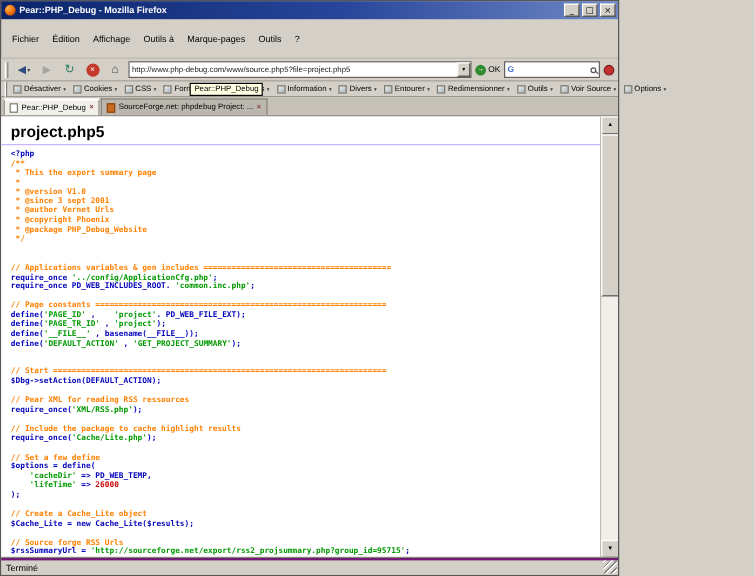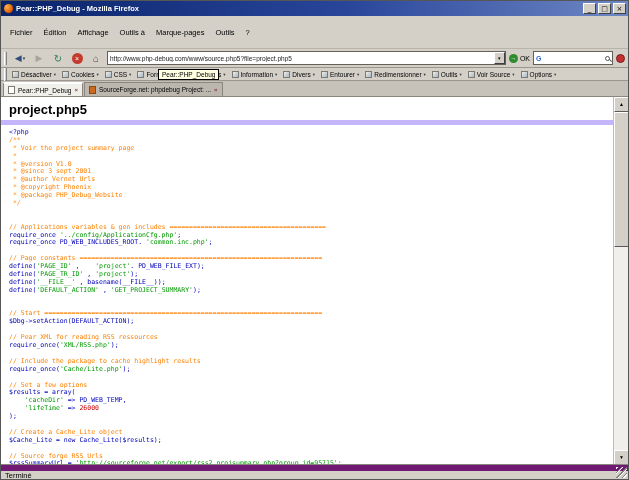--- a/index.html
+++ b/index.html
@@ -1,18 +1,18 @@
 <!DOCTYPE html>
 <html><head>
 <meta charset="utf-8">
 <style>
   * { margin:0; padding:0; box-sizing:border-box; }
   html,body { width:629px; height:480px; }
   body { font-family:"Liberation Sans", sans-serif; background:#D4D0C8; overflow:hidden; }
-  .window { position:relative; width:629px; height:480px; border:1px solid #565656; background:#D4D0C8; display:flex; flex-direction:column; }
+  .window { position:relative; width:516px; height:480px; border:1px solid #565656; background:#D4D0C8; display:flex; flex-direction:column; }
 
   
   .titlebar { height:15px; flex:0 0 15px; background:linear-gradient(90deg,#0A246A 0%,#28459A 55%,#6E87C4 100%); display:flex; align-items:center; padding:0 2px; }
   .ff-icon { width:9px; height:9px; border-radius:50%; background:radial-gradient(circle at 30% 30%, #FFB347, #E05A00 70%); margin:0 3px 0 1px; flex:0 0 auto; }
   .title-text { color:#fff; font-size:7.5px; font-weight:bold; flex:1; white-space:nowrap; overflow:hidden; }
   .win-controls { display:flex; gap:2px; }
   .winbtn { width:13px; height:11px; background:#D4D0C8; border:1px solid; border-color:#FFFFFF #404040 #404040 #FFFFFF; font-size:7px; line-height:8px; text-align:center; font-family:"DejaVu Sans", sans-serif; color:#000; padding:0; cursor:default; }
 
   
   .menubar { height:15px; flex:0 0 15px; display:flex; align-items:center; gap:1px; padding:16px 4px; border-bottom:1px solid #B8B4AC; }
@@ -50,38 +50,38 @@
   .tabbar { height:16px; flex:0 0 16px; display:flex; align-items:flex-end; gap:1px; padding:1px 2px 0 2px; background:#C6C2BA; border-bottom:1px solid #8A867E; }
   .tab { display:flex; align-items:center; gap:3px; height:14px; padding:0 4px; font-size:6.5px; border:1px solid #8A867E; border-bottom:none; background:#BBB7AF; max-width:190px; white-space:nowrap; overflow:hidden; cursor:default; }
   .tab.active { background:#F1EFE9; border-top:2px solid #FFFFFF; }
   .tab-favicon { width:7px; height:8px; background:#fff; border:1px solid #7A7A72; flex:0 0 auto; }
   .tab-favicon.sf { background:#C96A1E; border-color:#8A4A12; }
   .tab-close { font-size:6px; color:#8B3A3A; font-weight:bold; line-height:6px; }
 
   
   .content { flex:1; position:relative; background:#fff; overflow:hidden; }
   .content-inner { position:absolute; left:0; top:0; right:15px; bottom:0; overflow:hidden; }
-  .page-header { padding:5px 8px 3px 8px; border-bottom:5px solid #c4b5fd; }
+  .page-header { padding:5px 8px 3px 8px; border-bottom:1px solid #c4b5fd; }
   .page-header h1 { font-size:13px; font-weight:bold; color:#000; font-family:"Liberation Sans", sans-serif; }
   .code { padding:4px 0 0 8px; font-family:"DejaVu Sans Mono", monospace; font-size:6.5px; line-height:7.9px; }
-  .code-line { white-space:pre; height:7.9px; }
+  .code-line { white-space:pre; height:7.9px;font-weight:bold; }
   .tok-c { color:#FF8000; }
   .tok-k { color:#0000BB; }
   .tok-s { color:#009900; }
   .tok-n { color:#CC0000; }
 
   
   .scrollbar { position:absolute; top:0; right:0; bottom:0; width:15px; background:#F0EFEA; border-left:1px solid #C0BCB4; }
   .sb-btn { position:absolute; left:0; width:15px; height:15px; background:#D4D0C8; border:1px solid; border-color:#FFFFFF #5A5A5A #5A5A5A #FFFFFF; font-size:5px; text-align:center; line-height:13px; color:#000; cursor:default; }
   .sb-up { top:0; }
   .sb-down { bottom:0; }
   .sb-thumb { position:absolute; left:0; top:15px; width:15px; height:135px; background:#D4D0C8; border:1px solid; border-color:#FFFFFF #5A5A5A #5A5A5A #FFFFFF; cursor:default; }
 
   
-  .statusbar { height:14px; flex:0 0 14px; background:#D4D0C8; border-top:6px solid #701a75; box-shadow:0 -1px 0 #8A867E; display:flex; align-items:center; padding:0 4px; position:relative; }
+  .statusbar { height:14px; flex:0 0 14px; background:#D4D0C8; border-top:2px solid #701a75; box-shadow:0 -1px 0 #8A867E; display:flex; align-items:center; padding:0 4px; position:relative; }
   .status-text { font-size:7.5px; color:#000; }
   .resize-grip { position:absolute; right:1px; bottom:1px; width:11px; height:11px; background:repeating-linear-gradient(-45deg, transparent 0 2px, #FFFFFF 2px 3px, #808080 3px 4px); }
 
   
   .tooltip { position:absolute; left:157px; top:68px; background:#FFFFE1; border:1px solid #000; font-size:6.5px; padding:1px 3px; z-index:20; white-space:nowrap; }
 </style>
 </head>
 <body>
 
 <div class="window">
@@ -218,21 +218,21 @@
   </div>
 
   <div class="content">
     <div class="content-inner">
       <div class="page-header">
         <h1>project.php5</h1>
       </div>
       <div class="code">
           <div class="code-line"><span class="tok-k">&lt;?php</span></div>
           <div class="code-line"><span class="tok-c">/**</span></div>
-          <div class="code-line"><span class="tok-c"> * Voir the project summary page</span></div>
+          <div class="code-line"><span class="tok-c"> * This the export summary page</span></div>
           <div class="code-line"><span class="tok-c"> *</span></div>
           <div class="code-line"><span class="tok-c"> * @version V1.0</span></div>
           <div class="code-line"><span class="tok-c"> * @since 3 sept 2001</span></div>
           <div class="code-line"><span class="tok-c"> * @author Vernet Urls</span></div>
           <div class="code-line"><span class="tok-c"> * @copyright Phoenix</span></div>
           <div class="code-line"><span class="tok-c"> * @package PHP_Debug_Website</span></div>
           <div class="code-line"><span class="tok-c"> */</span></div>
           <div class="code-line">&nbsp;</div>
           <div class="code-line">&nbsp;</div>
           <div class="code-line"><span class="tok-c">// Applications variables &amp; gen includes ========================================</span></div>
@@ -248,22 +248,22 @@
           <div class="code-line">&nbsp;</div>
           <div class="code-line"><span class="tok-c">// Start =======================================================================</span></div>
           <div class="code-line"><span class="tok-k">$Dbg-&gt;setAction(DEFAULT_ACTION);</span></div>
           <div class="code-line">&nbsp;</div>
           <div class="code-line"><span class="tok-c">// Pear XML for reading RSS ressources</span></div>
           <div class="code-line"><span class="tok-k">require_once(</span><span class="tok-s">'XML/RSS.php'</span><span class="tok-k">);</span></div>
           <div class="code-line">&nbsp;</div>
           <div class="code-line"><span class="tok-c">// Include the package to cache highlight results</span></div>
           <div class="code-line"><span class="tok-k">require_once(</span><span class="tok-s">'Cache/Lite.php'</span><span class="tok-k">);</span></div>
           <div class="code-line">&nbsp;</div>
-          <div class="code-line"><span class="tok-c">// Set a few options</span></div>
-          <div class="code-line"><span class="tok-k">$results = array(</span></div>
+          <div class="code-line"><span class="tok-c">// Set a few define</span></div>
+          <div class="code-line"><span class="tok-k">$options = define(</span></div>
           <div class="code-line"><span class="tok-k">    </span><span class="tok-s">'cacheDir'</span><span class="tok-k"> =&gt; PD_WEB_TEMP,</span></div>
           <div class="code-line"><span class="tok-k">    </span><span class="tok-s">'lifeTime'</span><span class="tok-k"> =&gt; </span><span class="tok-n">26000</span></div>
           <div class="code-line"><span class="tok-k">);</span></div>
           <div class="code-line">&nbsp;</div>
           <div class="code-line"><span class="tok-c">// Create a Cache_Lite object</span></div>
           <div class="code-line"><span class="tok-k">$Cache_Lite = new Cache_Lite($results);</span></div>
           <div class="code-line">&nbsp;</div>
           <div class="code-line"><span class="tok-c">// Source forge RSS Urls</span></div>
           <div class="code-line"><span class="tok-k">$rssSummaryUrl = </span><span class="tok-s">'http://sourceforge.net/export/rss2_projsummary.php?group_id=95715'</span><span class="tok-k">;</span></div>
           <div class="code-line">&nbsp;</div>

